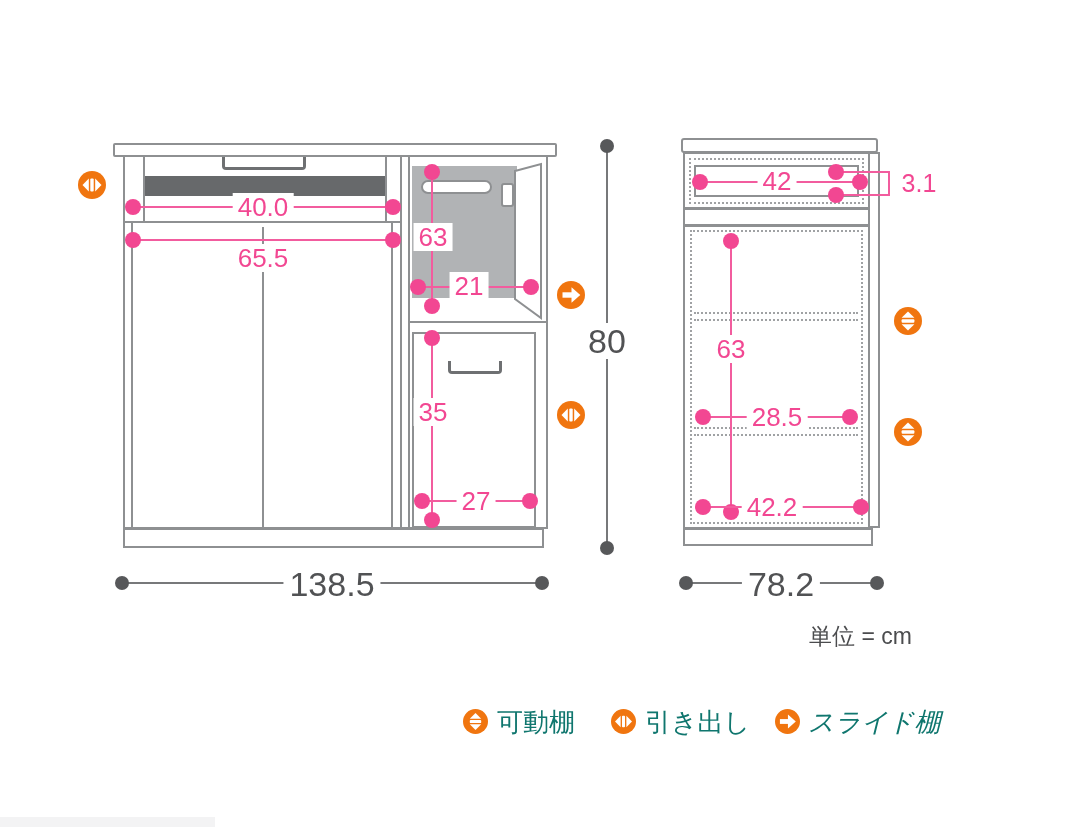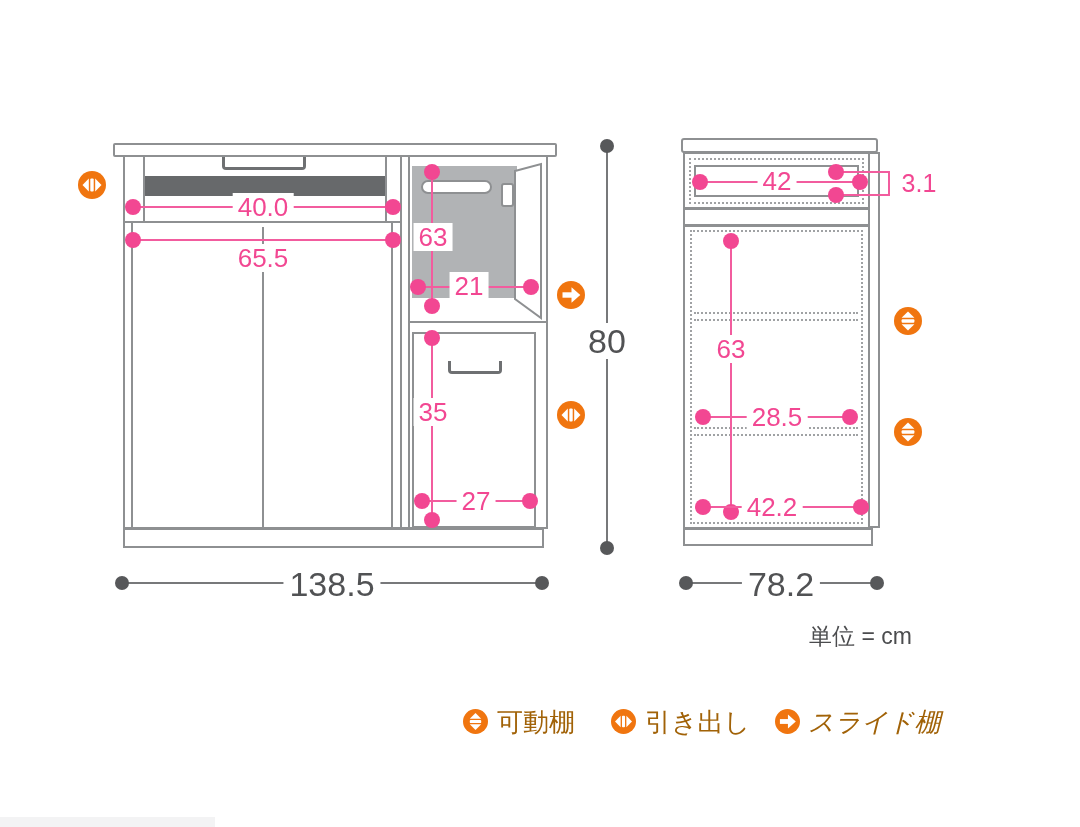--- a/index.html
+++ b/index.html
@@ -29,21 +29,21 @@
     position:absolute;transform:translate(-50%,-50%);color:#f24792;
     font-size:26px;line-height:1;background:#ffffff;padding:1px 5px;white-space:nowrap;
   }
   .glabel{
     position:absolute;transform:translate(-50%,-50%);color:#515254;
     font-size:34px;line-height:1;background:#ffffff;padding:1px 6px;white-space:nowrap;
   }
   
   .oicon{position:absolute;}
   .legend-label{
-    position:absolute;color:#a16207;font-size:26px;line-height:1;white-space:nowrap;
+    position:absolute;color:#0f766e;font-size:26px;line-height:1;white-space:nowrap;
   }
   .unit-note{
     position:absolute;color:#4b4c4e;font-size:23px;line-height:1;white-space:nowrap;
   }
   .corner-strip{position:absolute;left:0;top:817px;width:215px;height:10px;background:#f3f3f4;}
 </style>
 </head>
 <body>
 
 <div id="canvas">

